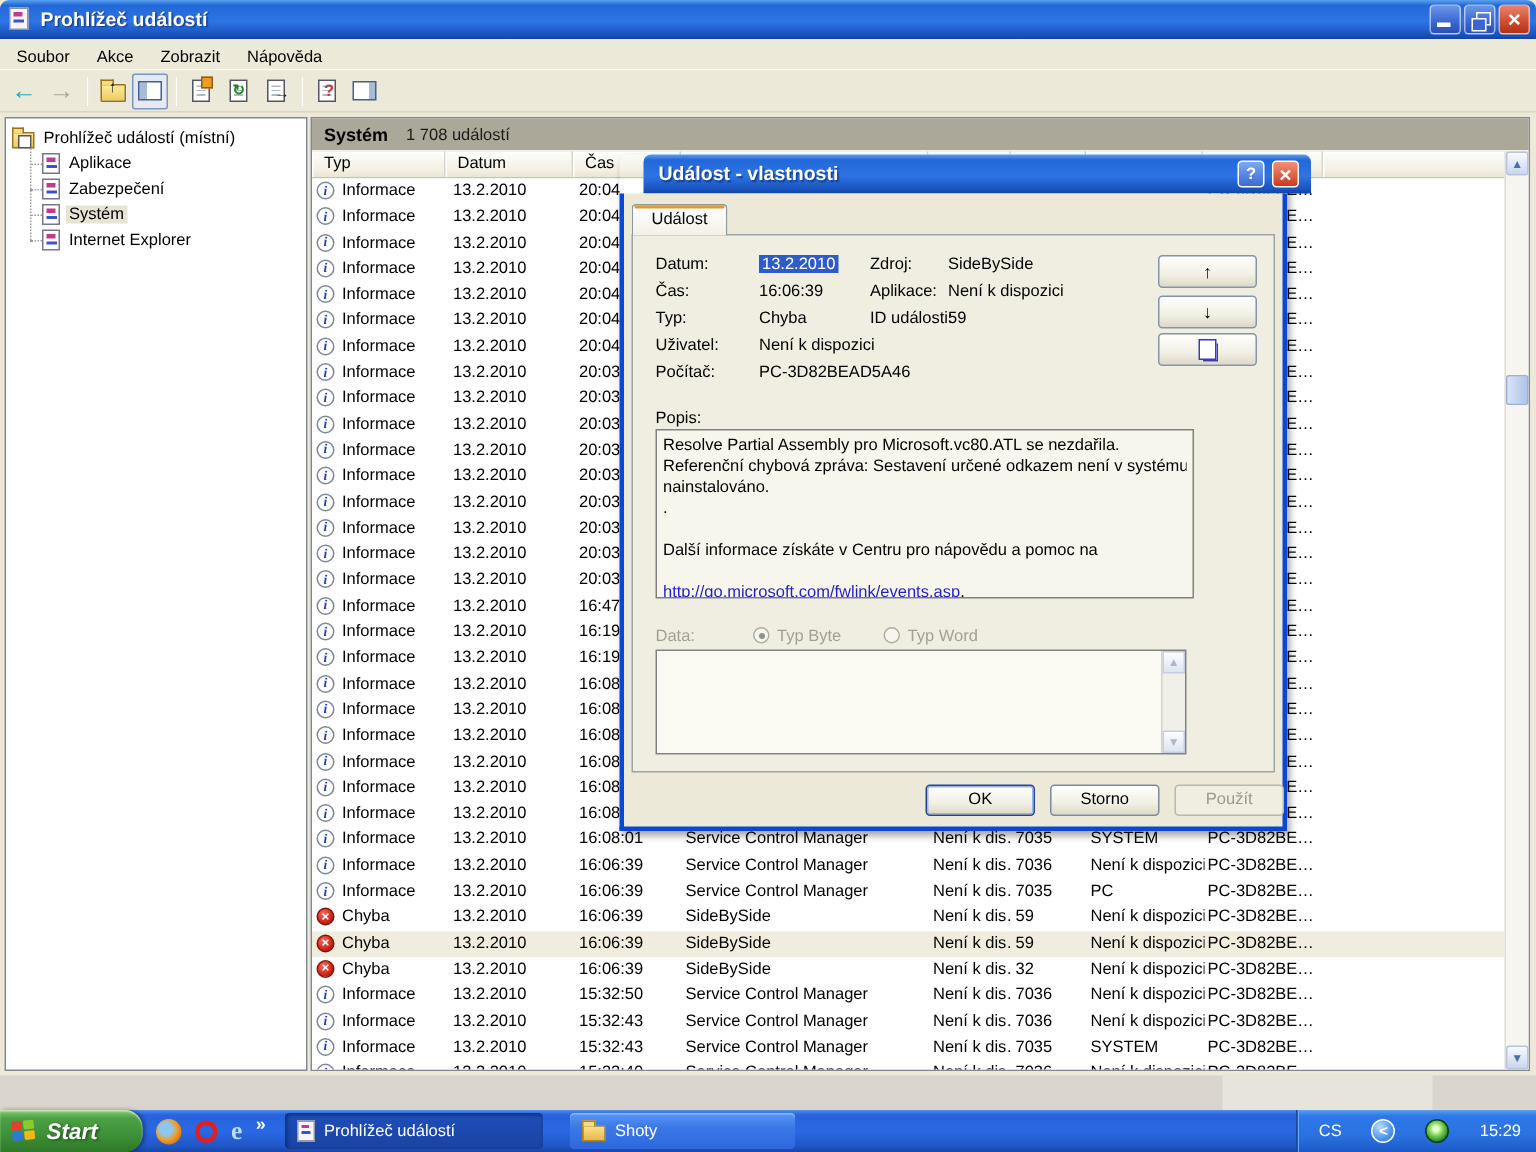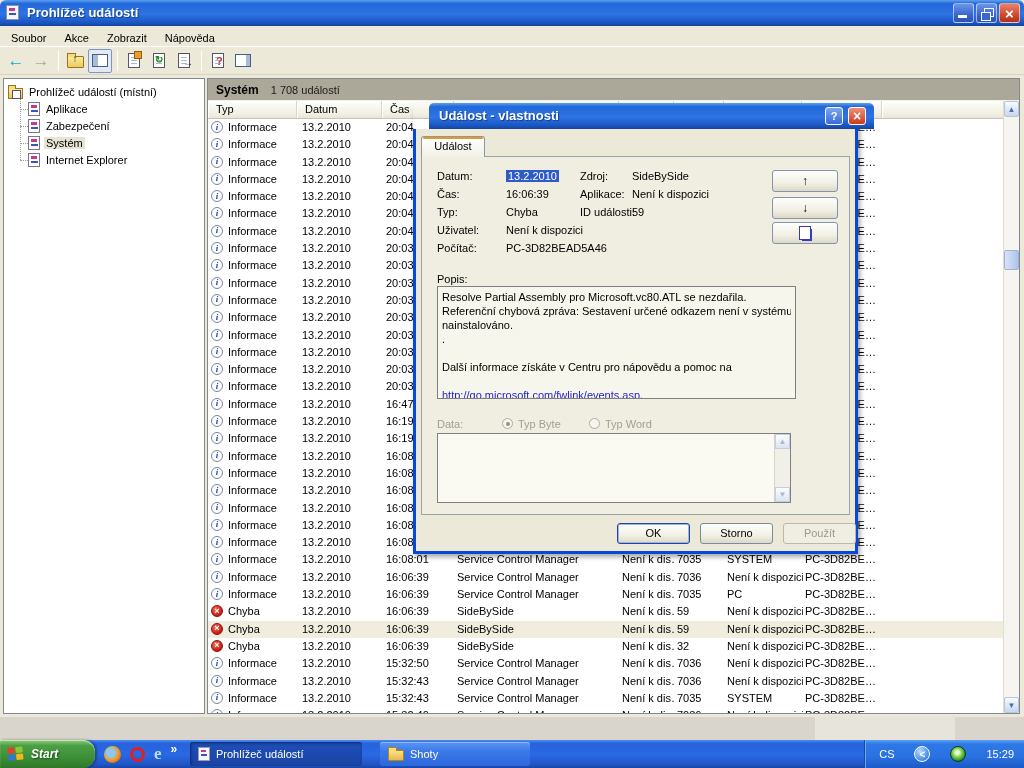--- a/index.html
+++ b/index.html
@@ -155,21 +155,21 @@
   .taskbar{position:absolute;left:0;top:740px;width:1024px;height:28px;
     background:linear-gradient(180deg,#4E8DF0 0%,#2663DC 12%,#2A69E4 50%,#2157C8 85%,#1846A8 100%)}
   .start{position:absolute;left:0;top:0;width:95px;height:28px;border-radius:0 12px 12px 0;
     background:linear-gradient(180deg,#8CC87C 0%,#4CA044 20%,#3E9038 60%,#2E7828 100%);
     box-shadow:inset 0 1px 1px #C8E8B8,2px 0 3px rgba(0,0,0,.35);
     display:flex;align-items:center;padding-left:8px;gap:6px}
   .flag{width:17px;height:15px;display:grid;grid-template-columns:7px 7px;grid-template-rows:6px 6px;gap:1px;
     transform:rotate(-6deg)}
   .flag span{border-radius:1px}
   .f1{background:#E3402E}.f2{background:#8CC832}.f3{background:#2E78D8}.f4{background:#F0B818}
-  .start-label{font-size:12px;font-weight:bold;font-style:italic;color:#fff;text-shadow:1px 1px 2px #1A4A14}
+  .start-label{font-size:15px;font-weight:bold;font-style:italic;color:#fff;text-shadow:1px 1px 2px #1A4A14}
   .ql{position:absolute;left:104px;top:0;height:28px;display:flex;align-items:center;gap:9px}
   .ff{width:17px;height:17px;border-radius:50%;
     background:radial-gradient(circle at 40% 40%,#8CC8F0 0 28%,#F0A028 50%,#D85E10 85%,#A83A08)}
   .op{width:15px;height:15px;border-radius:50%;border:3px solid #E02020}
   .ie{color:#BFDCFF;font-weight:bold;font-size:17px;font-family:"Liberation Serif",serif;line-height:1;margin-top:-2px}
   .chev{color:#fff;font-weight:bold;font-size:12px;align-self:flex-start;margin-top:2px}
   .taskbtn{position:absolute;top:2px;height:24px;border-radius:3px;display:flex;align-items:center;gap:6px;
     padding:0 8px;color:#fff;white-space:nowrap;overflow:hidden}
   .tb1{left:190px;width:172px;background:linear-gradient(180deg,#1E4EB8,#1A44A4);box-shadow:inset 1px 1px 3px #0A2A6A}
   .tb2{left:380px;width:150px;background:linear-gradient(180deg,#5A96F4,#3A78E8 40%,#2E68DC);box-shadow:inset 0 1px 0 #8CB8F8}

